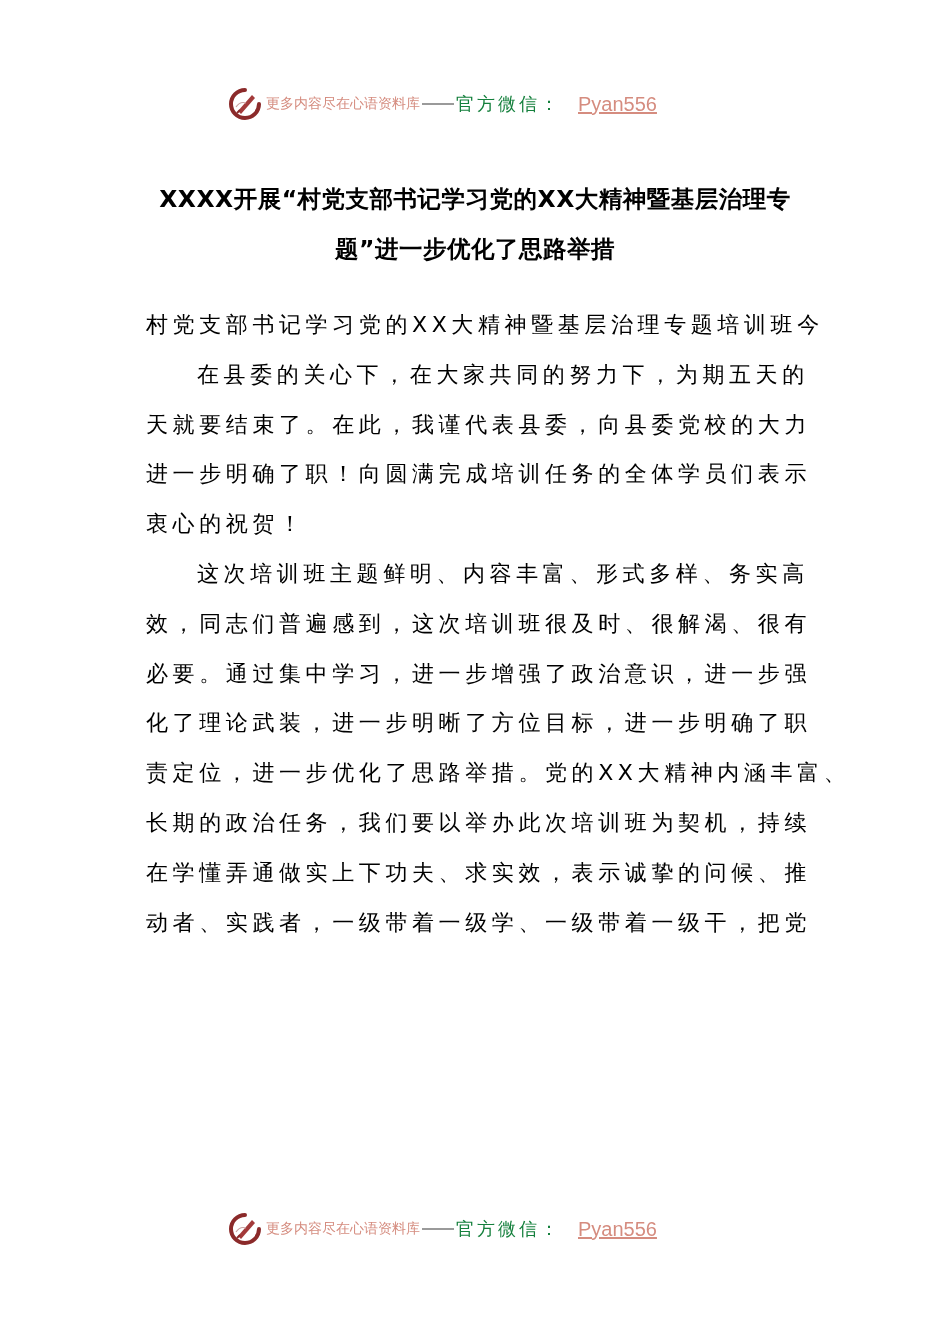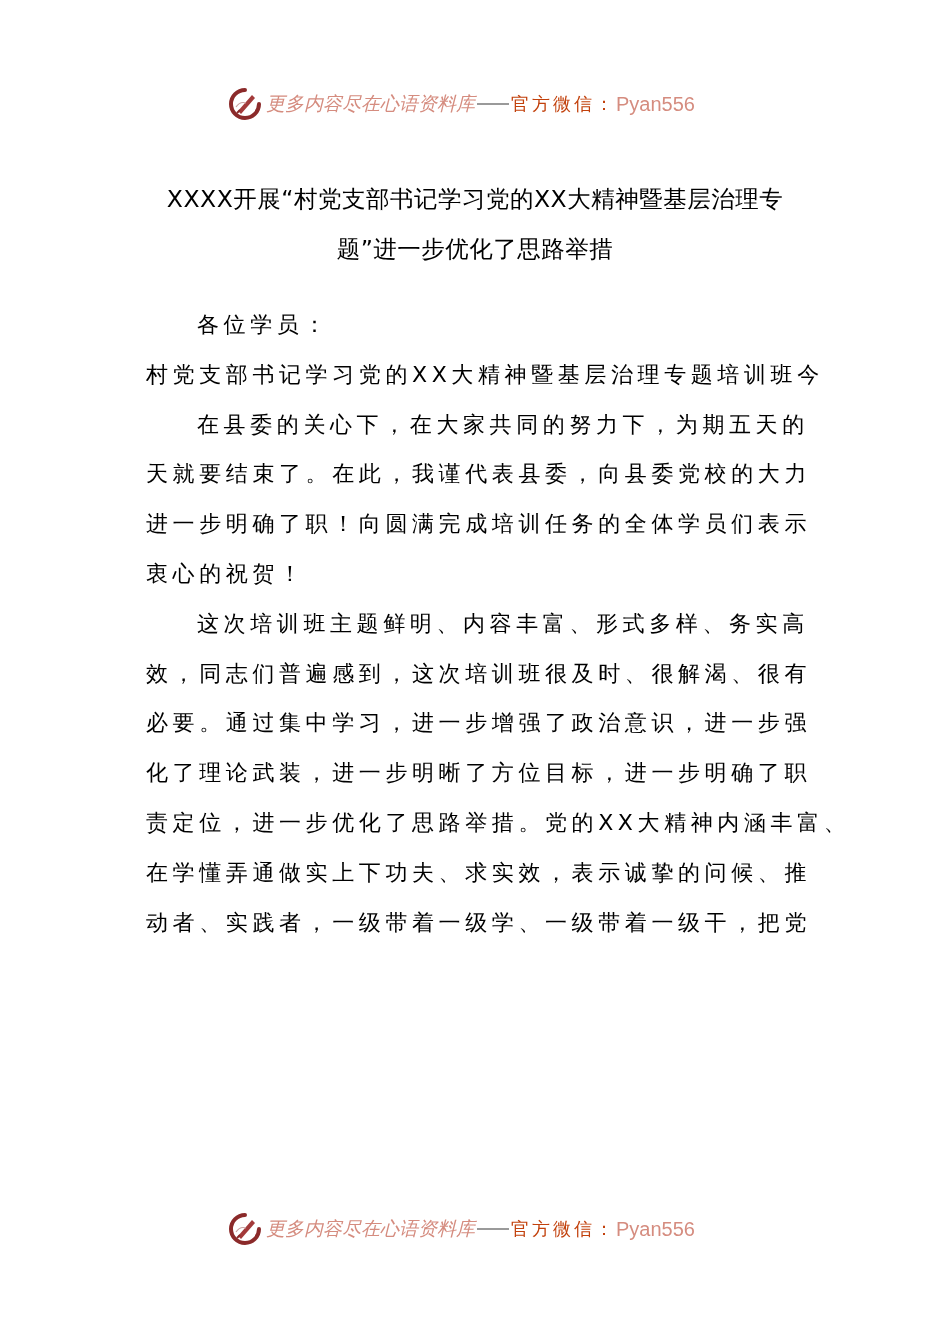--- a/index.html
+++ b/index.html
@@ -27,53 +27,53 @@
     .watermark.top { top: 86px; }
     .watermark.bottom { top: 1211px; }
     .wm-logo {
       width: 34px;
       height: 34px;
       margin-right: 4px;
       flex: 0 0 auto;
     }
     .wm-main {
       font-family: "DejaVu Serif", serif;
-      font-size: 19px;
+      font-size: 14px;
       color: #d58c7f;
       letter-spacing: 0px;
-      font-style: italic;
     }
     .wm-dash {
       display: inline-block;
       width: 32px;
       height: 2px;
       background: #9a9a9a;
       margin: 0 2px;
       vertical-align: middle;
     }
     .wm-official {
       font-family: "DejaVu Serif", serif;
       font-size: 18px;
-      color: #c2410c;
+      color: #15803d;
       letter-spacing: 3px;
     }
     .wm-id {
       font-family: "Liberation Sans", sans-serif;
       font-size: 20px;
       color: #d58c7f;
-      margin-left: 0;
+      margin-left: 17px;
+      text-decoration: underline;
     }
     .title {
       position: absolute;
       left: 130px;
       width: 690px;
       top: 174px;
       text-align: center;
       font-family: "DejaVu Sans", sans-serif;
-      font-weight: normal;
+      font-weight: bold;
       font-size: 23.5px;
       line-height: 50px;
       letter-spacing: 0.5px;
     }
     .body-text {
       position: absolute;
       left: 146px;
       top: 300px;
       width: 665px;
       font-family: "DejaVu Sans", sans-serif;
@@ -103,31 +103,31 @@
   <span class="wm-official">官方微信：</span>
   <span class="wm-id">Pyan556</span>
 </div>
 
 <div class="title">
   <span class="line">XXXX开展“村党支部书记学习党的XX大精神暨基层治理专</span>
   <span class="line">题”进一步优化了思路举措</span>
 </div>
 
 <div class="body-text">
-  <span class="line indent">各位学员：</span>
   <span class="line">村党支部书记学习党的XX大精神暨基层治理专题培训班今</span>
   <span class="line indent">在县委的关心下，在大家共同的努力下，为期五天的</span>
   <span class="line">天就要结束了。在此，我谨代表县委，向县委党校的大力</span>
   <span class="line">进一步明确了职！向圆满完成培训任务的全体学员们表示</span>
   <span class="line">衷心的祝贺！</span>
   <span class="line indent">这次培训班主题鲜明、内容丰富、形式多样、务实高</span>
   <span class="line">效，同志们普遍感到，这次培训班很及时、很解渴、很有</span>
   <span class="line">必要。通过集中学习，进一步增强了政治意识，进一步强</span>
   <span class="line">化了理论武装，进一步明晰了方位目标，进一步明确了职</span>
   <span class="line">责定位，进一步优化了思路举措。党的XX大精神内涵丰富、</span>
+  <span class="line">长期的政治任务，我们要以举办此次培训班为契机，持续</span>
   <span class="line">在学懂弄通做实上下功夫、求实效，表示诚挚的问候、推</span>
   <span class="line">动者、实践者，一级带着一级学、一级带着一级干，把党</span>
 </div>
 
 <div class="watermark bottom">
   <svg class="wm-logo" viewBox="0 0 34 34">
     <path d="M17 3 A14 14 0 1 0 31 17" fill="none" stroke="#8b2a2a" stroke-width="4" stroke-linecap="round"></path>
     <path d="M10 24 L24 8 L27 11 L13 27 Z" fill="#a33a3a"></path>
     <path d="M8 20 Q12 14 18 16" fill="none" stroke="#c9a0a0" stroke-width="1.2"></path>
     <path d="M9 26 L12 23" stroke="#8b2a2a" stroke-width="2"></path>

